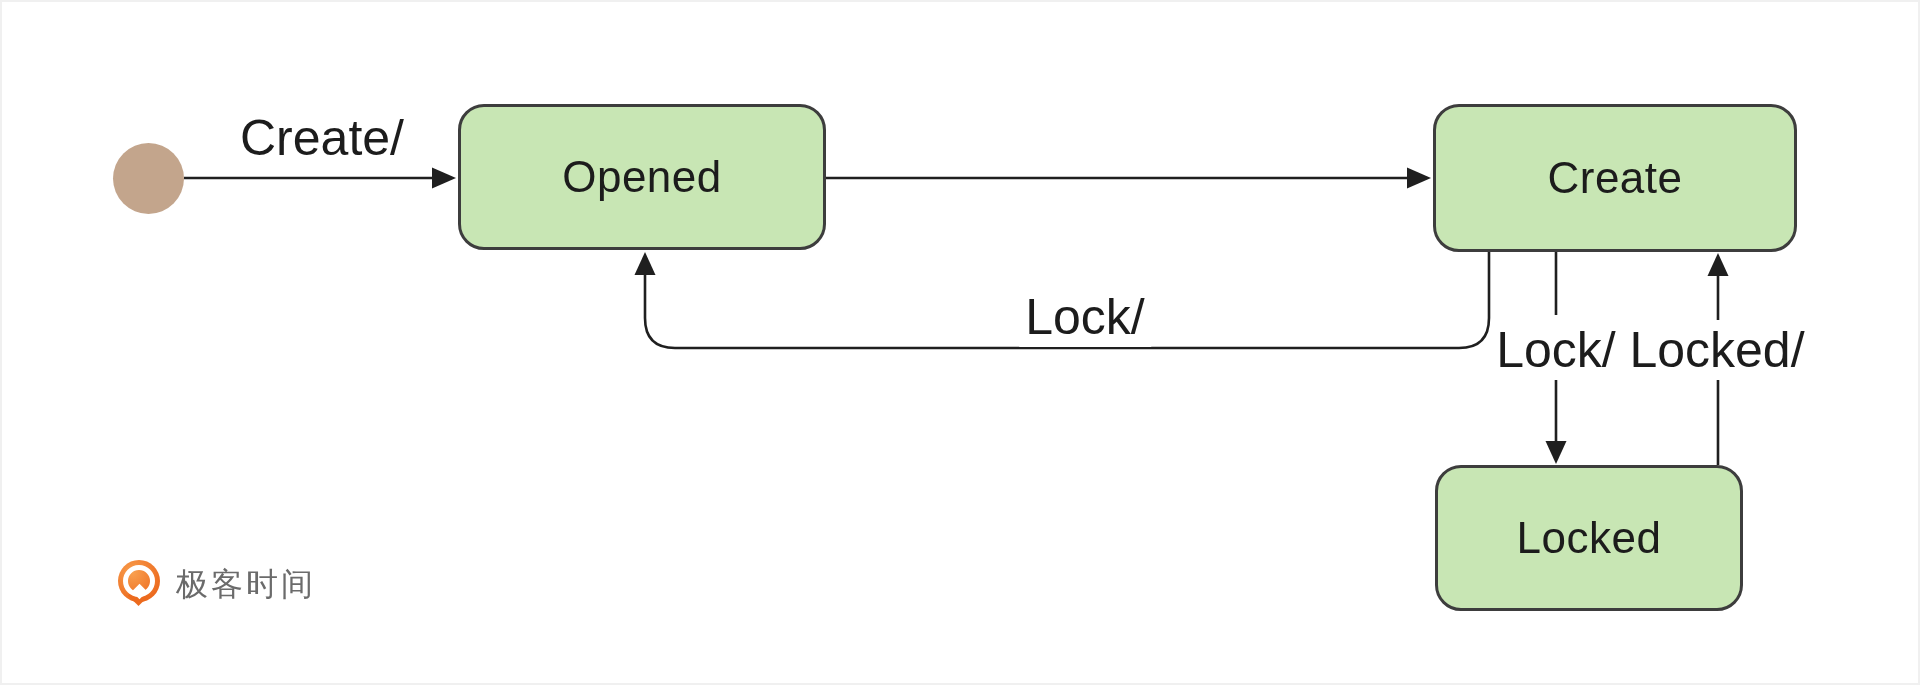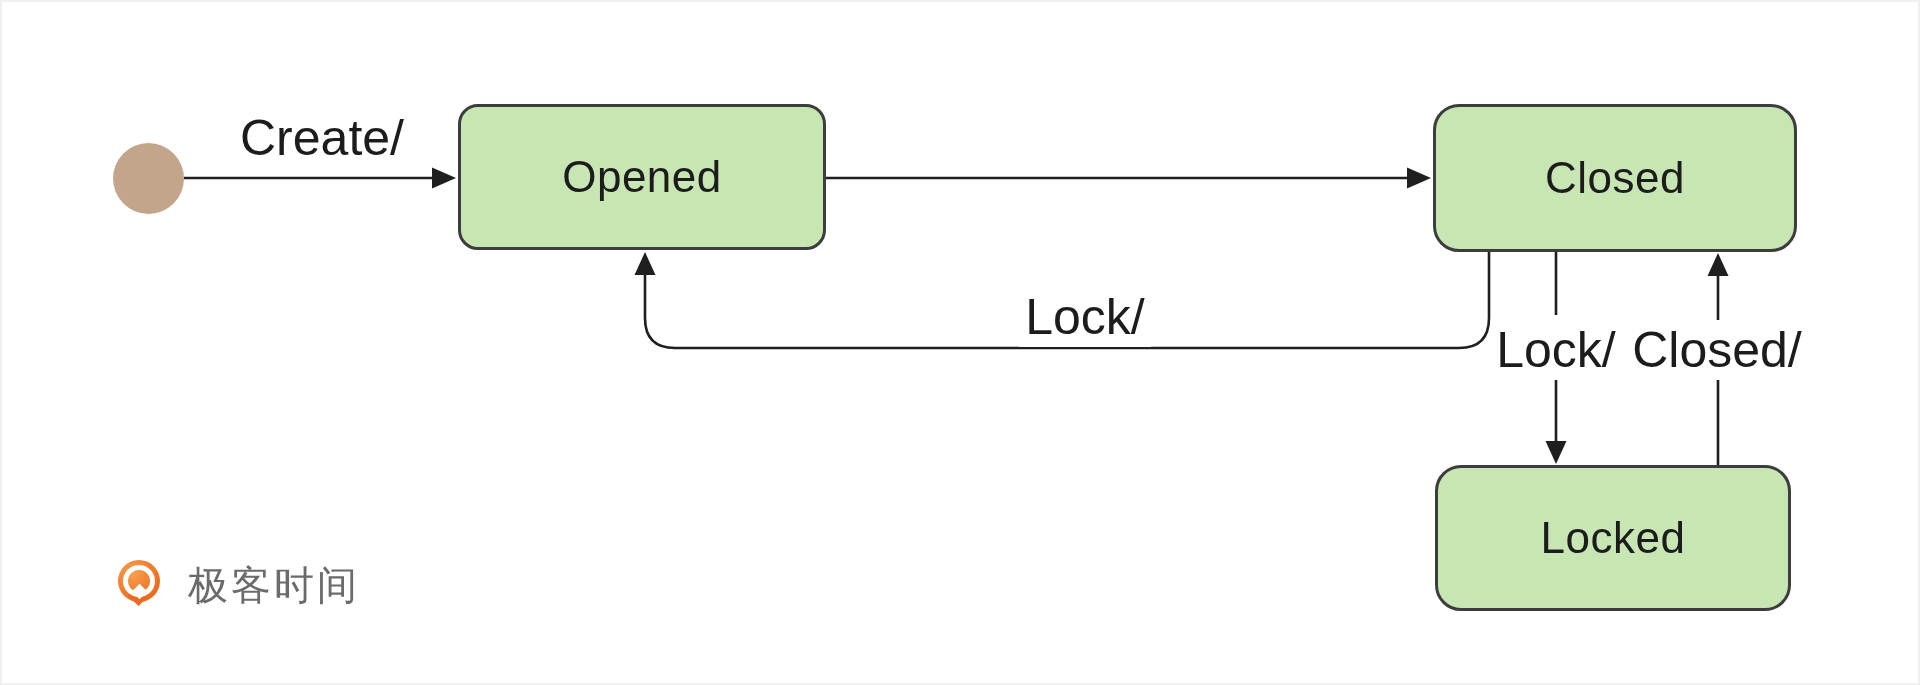--- a/index.html
+++ b/index.html
@@ -31,23 +31,23 @@
     position:absolute;
     background:var(--state-fill);
     border:3px solid var(--state-border);
     border-radius:26px;
     display:flex;align-items:center;justify-content:center;
     box-sizing:border-box;
   }
   .state .state-label{
     font-size:44px;color:var(--label-text);letter-spacing:0.5px;
   }
-  .state.opened{left:458px;top:104px;width:368px;height:146px;border-radius:20px;}
+  .state.opened{left:458px;top:104px;width:368px;height:146px;}
   .state.closed{left:1433px;top:104px;width:364px;height:148px;}
-  .state.locked{left:1435px;top:465px;width:356px;height:146px;}
+  .state.locked{left:1435px;top:465px;width:308px;height:146px;}
 
   .initial-node{
     position:absolute;left:113px;top:143px;width:71px;height:71px;
     border-radius:50%;background:var(--initial-fill);
   }
 
   .edge-label{
     position:absolute;
     font-size:50px;color:var(--label-text);
     white-space:nowrap;
@@ -75,22 +75,22 @@
   }
   .lm-ring{
     position:absolute;left:5px;top:5px;width:22px;height:22px;
     border:5px solid #ffffff;border-radius:50%;
   }
   .lm-notch{
     position:absolute;left:16px;top:26px;width:11px;height:11px;
     background:#ffffff;transform:rotate(45deg);
   }
   .logo-text{
-    margin-left:24px;
-    font-size:40px;color:var(--brand-text);
+    margin-left:12px;
+    font-size:32px;color:var(--brand-text);
     letter-spacing:3px;font-weight:500;white-space:nowrap;
   }
 </style>
 </head>
 <body>
 
 <div class="canvas">
 
   <svg class="edges" viewBox="0 0 1920 685" aria-hidden="true">
 
@@ -120,31 +120,31 @@
     </g>
   </svg>
 
   <div class="initial-node"></div>
 
   <div class="state opened">
     <span class="state-label">Opened</span>
   </div>
 
   <div class="state closed">
-    <span class="state-label">Closed</span>
+    <span class="state-label">Create</span>
   </div>
 
   <div class="state locked">
     <span class="state-label">Locked</span>
   </div>
 
   <div class="edge-label create">Create/</div>
   <div class="edge-label open">Lock/</div>
   <div class="edge-label lock">Lock/</div>
-  <div class="edge-label unlock">Closed/</div>
+  <div class="edge-label unlock">Locked/</div>
 
   <div class="brand">
     <span class="logo-mark">
       <span class="lm-circle"></span>
       <span class="lm-tail"></span>
       <span class="lm-ring"></span>
       <span class="lm-notch"></span>
     </span>
     <span class="logo-text">极客时间</span>
   </div>

